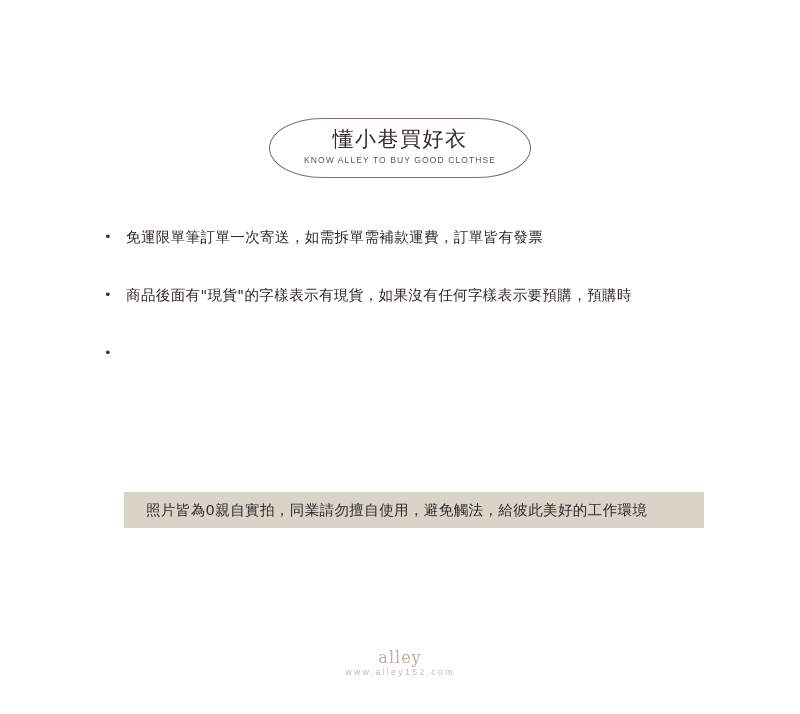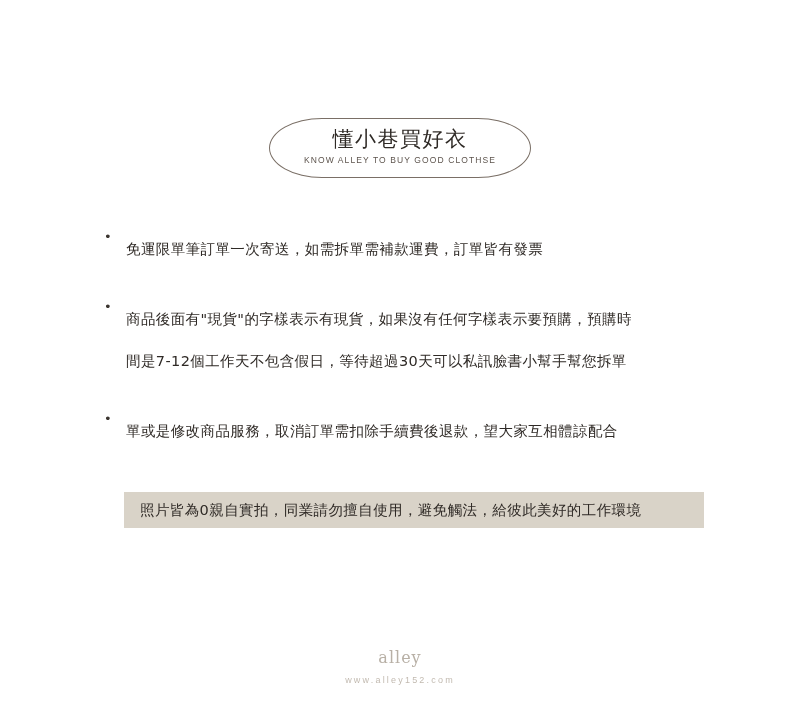--- a/index.html
+++ b/index.html
@@ -74,34 +74,33 @@
   .note-body {
     flex: 1 1 auto;
     font-size: 14.5px;
     line-height: 30px;
     color: #2f2a26;
     letter-spacing: 0.4px;
   }
   .note-body .line {
     display: block;
     white-space: nowrap;
-    margin-top: 12px;
   }
 
   
   .highlight-bar {
     position: absolute;
     top: 492px;
     left: 124px;
     width: 580px;
     height: 36px;
     background: #d9d3c8;
     display: flex;
     align-items: center;
-    padding-left: 16px;
+    padding-left: 22px;
     box-sizing: border-box;
   }
   .highlight-text {
     font-size: 14.5px;
     color: #2f2a26;
     letter-spacing: 0.4px;
     white-space: nowrap;
   }
 
   
@@ -112,21 +111,21 @@
     width: 800px;
     text-align: center;
   }
   .footer-brand {
     font-size: 16px;
     color: #b8b0a6;
     letter-spacing: 1px;
     font-family: "DejaVu Serif", serif;
   }
   .footer-url {
-    margin-top: 8px;
+    margin-top: 0;
     font-size: 9px;
     color: #c2bab0;
     letter-spacing: 2.2px;
     font-family: "Liberation Sans", sans-serif;
   }
 </style>
 </head>
 <body>
 
 <div class="page">
@@ -144,28 +143,26 @@
       <div class="note-bullet">•</div>
       <div class="note-body">
         <span class="line">免運限單筆訂單一次寄送，如需拆單需補款運費，訂單皆有發票</span>
       </div>
     </div>
 
     <div class="note-item">
       <div class="note-bullet">•</div>
       <div class="note-body">
         <span class="line">商品後面有"現貨"的字樣表示有現貨，如果沒有任何字樣表示要預購，預購時</span>
-        <span class="line">間是7-12個工作天不包含假日，等待超過30天可以私訊臉書小幫手幫您拆單</span>
       </div>
     </div>
 
     <div class="note-item">
       <div class="note-bullet">•</div>
       <div class="note-body">
-        <span class="line">單或是修改商品服務，取消訂單需扣除手續費後退款，望大家互相體諒配合</span>
       </div>
     </div>
 
   </div>
 
   <div class="highlight-bar">
     <span class="highlight-text">照片皆為0親自實拍，同業請勿擅自使用，避免觸法，給彼此美好的工作環境</span>
   </div>
 
   <div class="footer">

